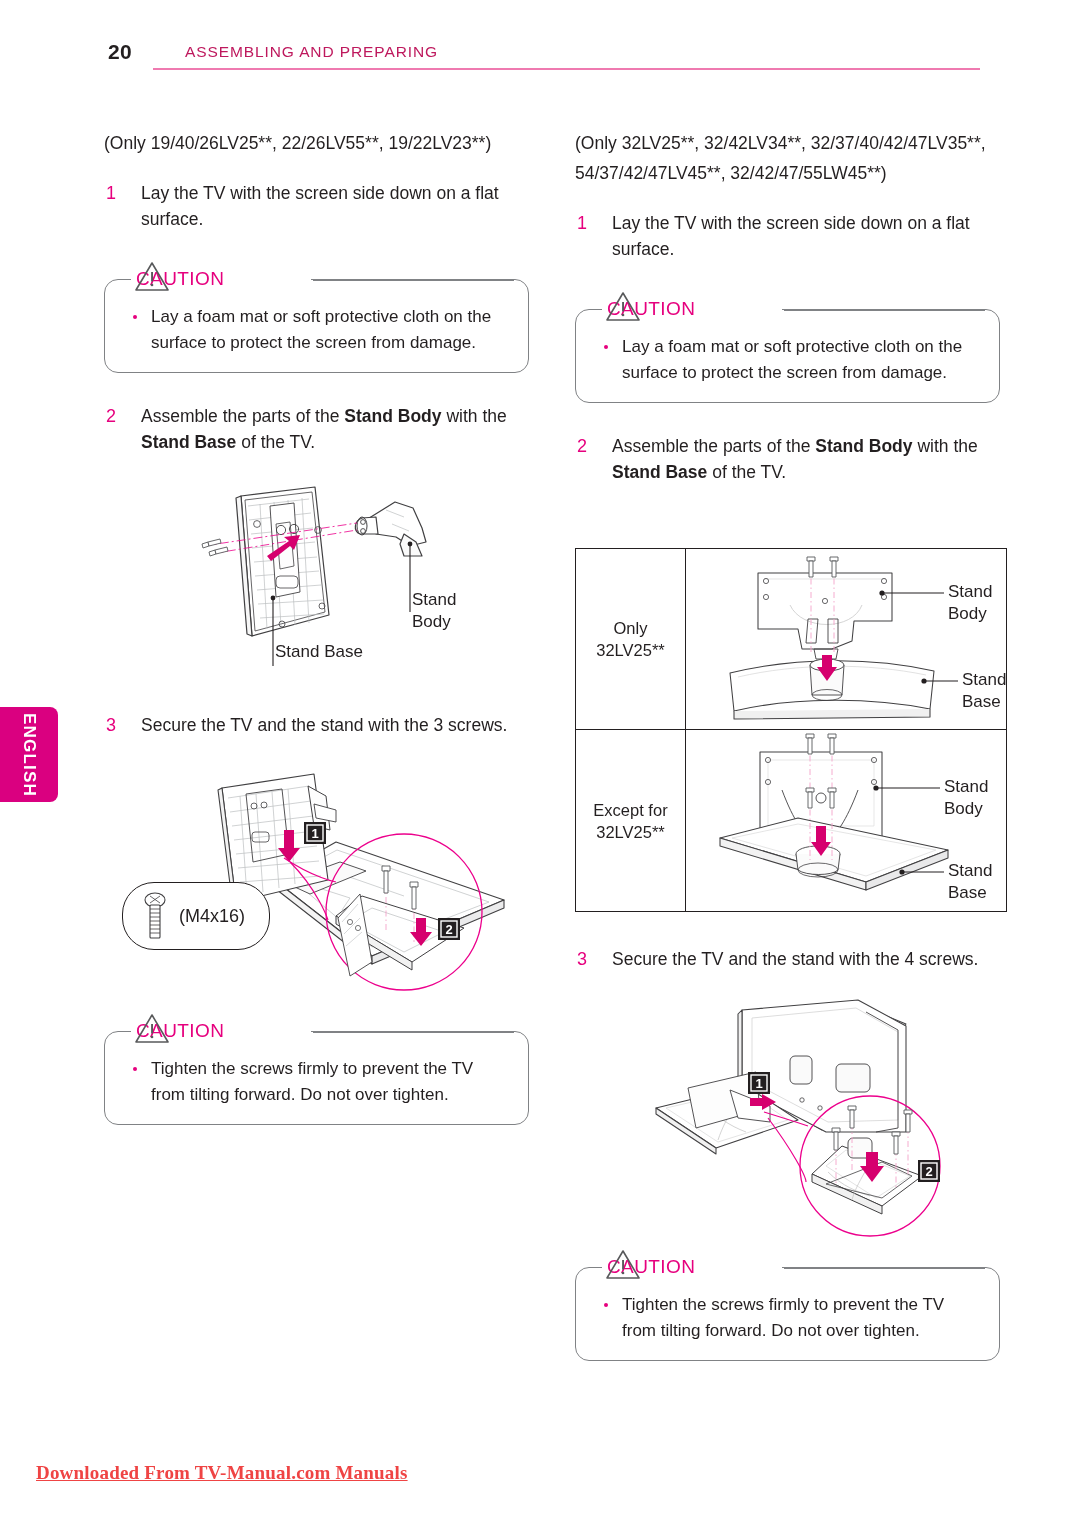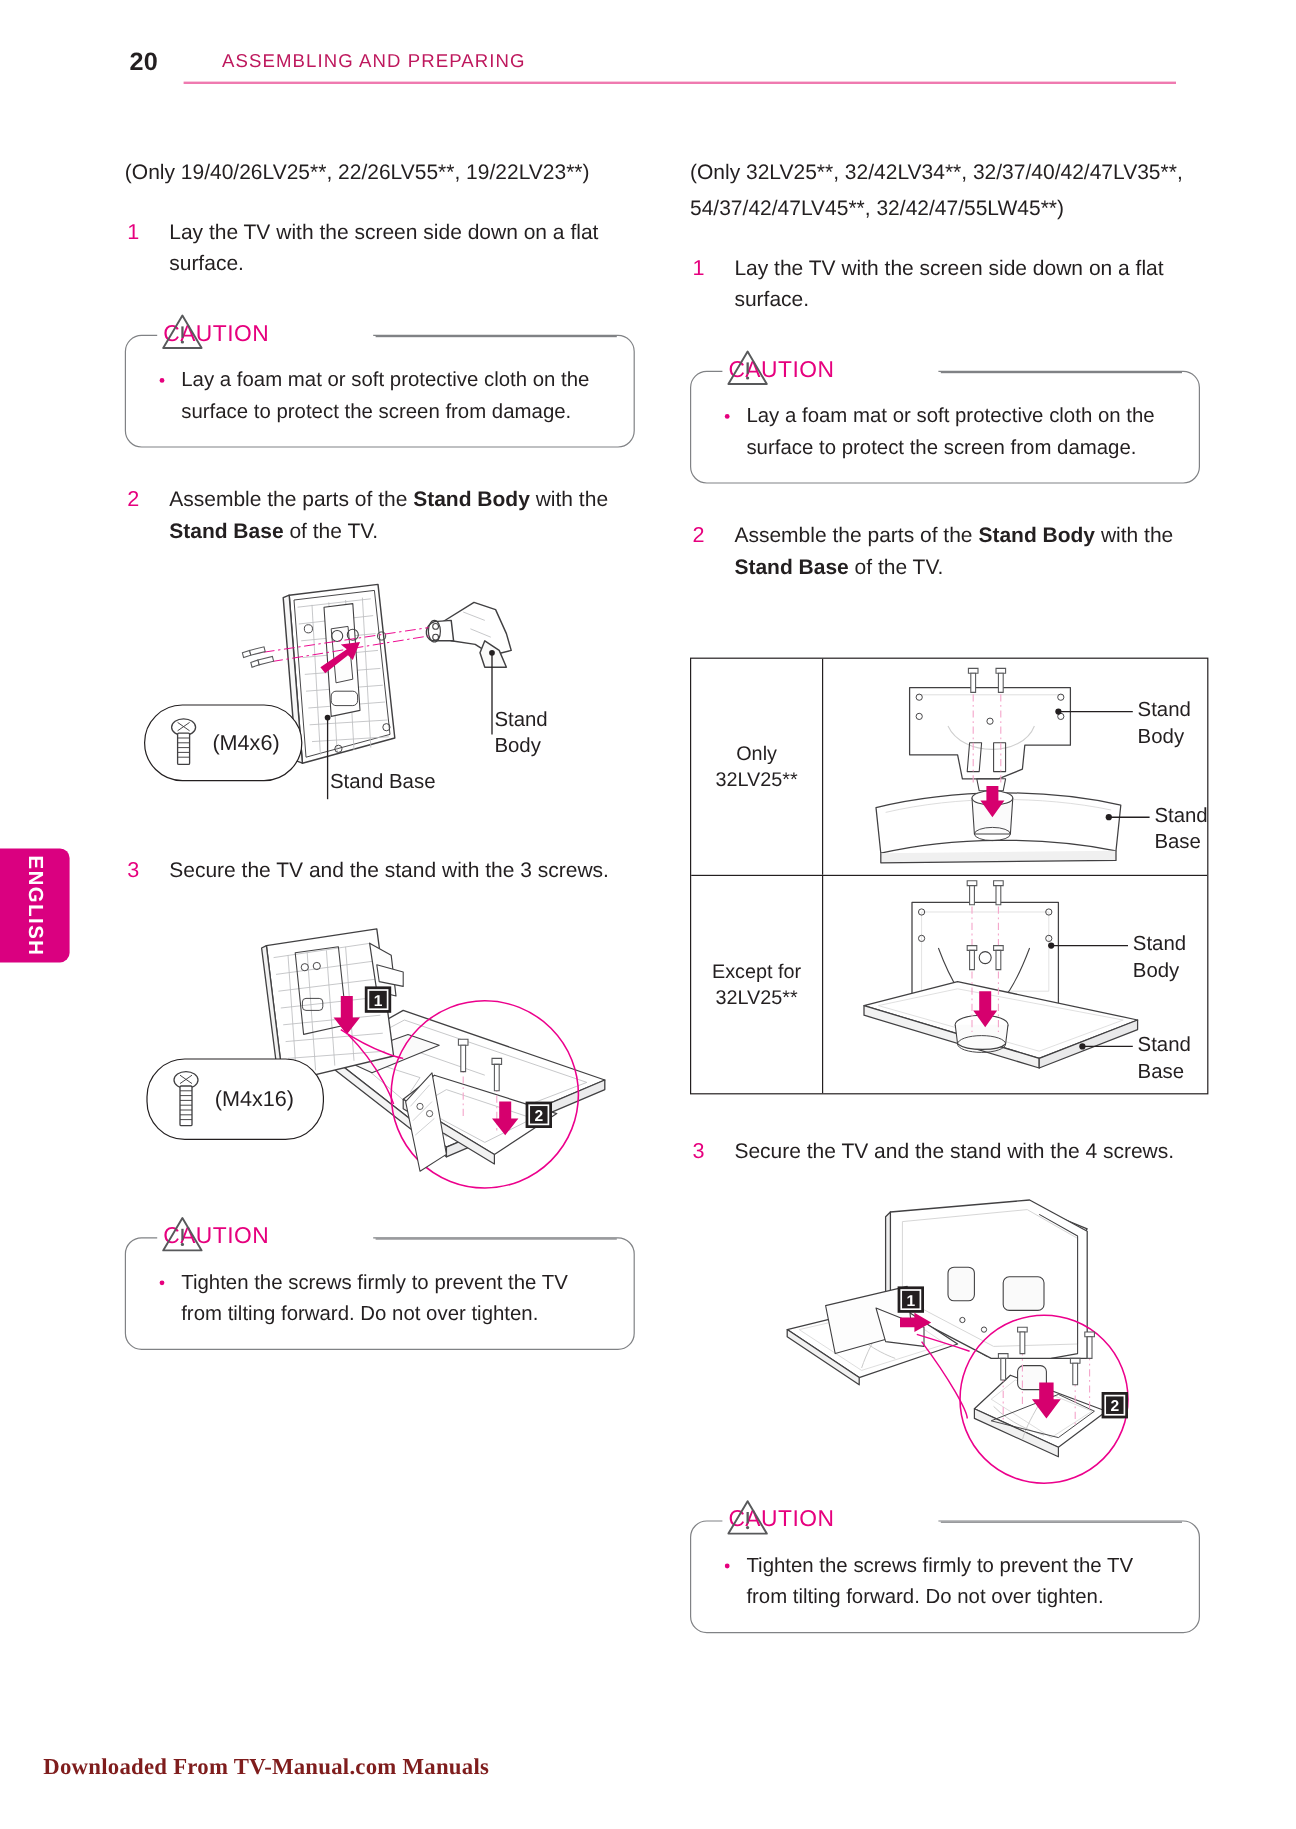--- a/index.html
+++ b/index.html
@@ -238,21 +238,22 @@
   }
 
   
   .footer {
     position: absolute;
     left: 36px;
     top: 1462px;
     font-family: "Liberation Serif", serif;
     font-size: 19px;
     font-weight: bold;
-    color: #7f1d1d;
+    color: #ef4444;
+    text-decoration: underline;
     letter-spacing: 0.2px;
   }
 
   svg { display: block; overflow: visible; }
 </style>
 </head>
 <body>
 
 <div class="page-header">
   <div class="page-num">20</div>
@@ -361,33 +362,20 @@
     <g stroke="#231f20" stroke-width="1.1">
       <path d="M306 60 L306 128"></path>
     </g>
     <circle cx="306" cy="60" r="2.4" fill="#231f20"></circle>
   </svg>
 
   <div class="fig-label" style="left:171px; top:157px;">Stand Base</div>
   <div class="fig-label" style="left:308px; top:105px;">Stand
 Body</div>
 
-  <div class="screw-callout" style="left:16px; top:103px; width:130px; height:62px;">
-    <svg width="36" height="46" viewBox="0 0 36 46" style="margin-left:14px;">
-      <g fill="#ffffff" stroke="#414042" stroke-width="1.1">
-        <ellipse cx="18" cy="10" rx="10" ry="7"></ellipse>
-        <rect x="13" y="15" width="10" height="26" rx="1"></rect>
-      </g>
-      <g stroke="#414042" stroke-width="0.8">
-        <path d="M13 6 L23 13 M23 6 L13 13"></path>
-        <path d="M13 19 h10 M13 23 h10 M13 27 h10 M13 31 h10 M13 35 h10"></path>
-      </g>
-    </svg>
-    <span class="cap">(M4x6)</span>
-  </div>
 </div>
 
 <div class="step" style="position:absolute; left:104px; top:712px; width:425px;">
   <span class="num">3</span>
   <span>Secure the TV and the stand with the 3 screws.</span>
 </div>
 
 <div class="figure" style="position:absolute; left:104px; top:770px; width:430px; height:215px;">
   <svg width="430" height="215" viewBox="0 0 430 215">
     <g fill="none" stroke="#414042" stroke-width="1.1" stroke-linejoin="round">

